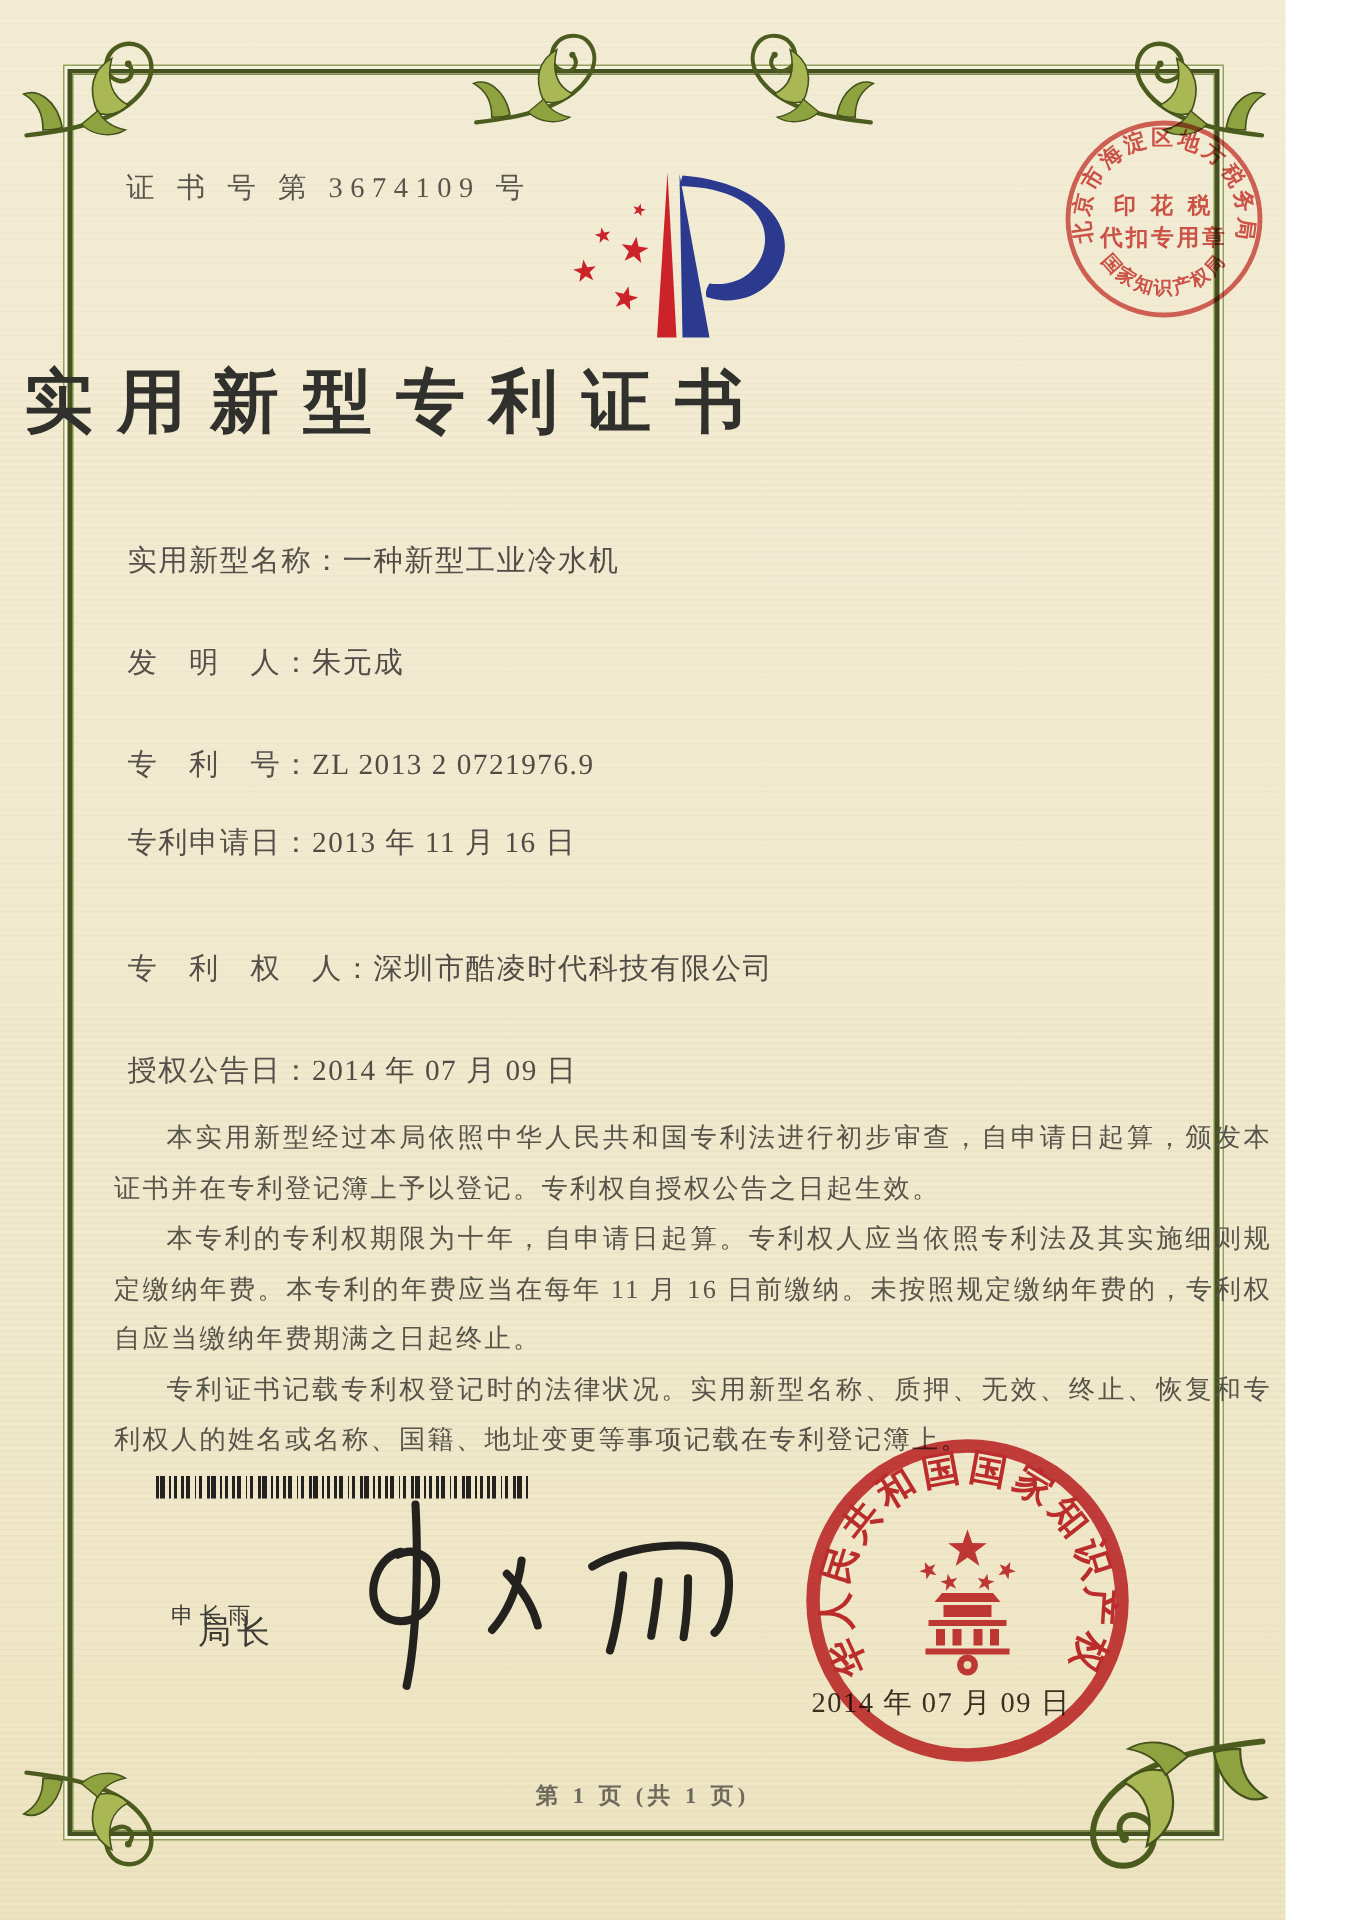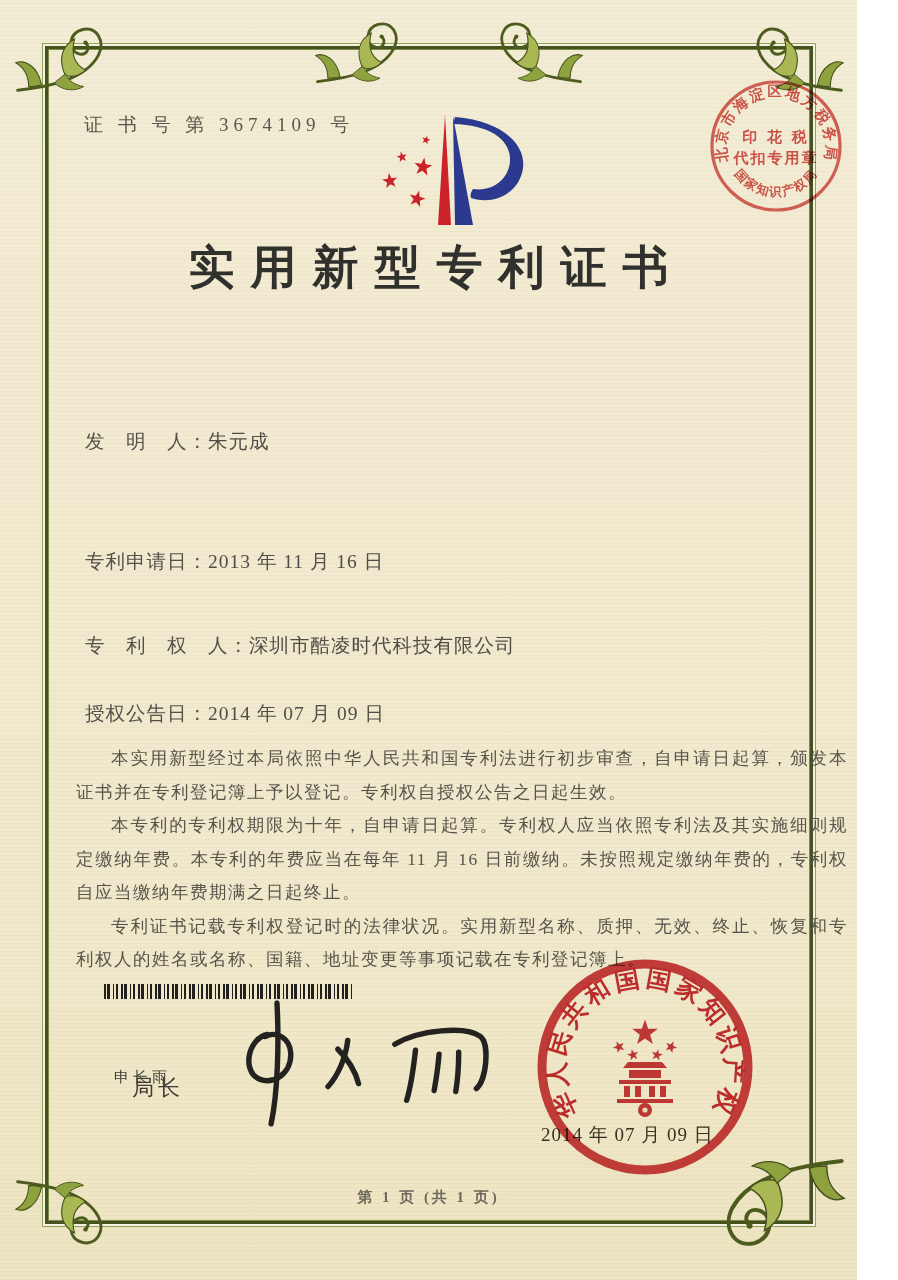--- a/index.html
+++ b/index.html
@@ -26,21 +26,21 @@
   
   .orn{position:absolute;pointer-events:none;}
   .orn svg{display:block;}
   
   .cert-no{
     position:absolute;left:84px;top:112px;
     font-size:19px;letter-spacing:5px;color:#5a564c;
   }
   .logo{position:absolute;left:345px;top:93px;width:225px;height:142px;}
   .title{
-    position:absolute;left:0;right:0;top:237px;text-align:center;
+    position:absolute;left:0;right:0;top:237px;text-align:left;
     font-family:"DejaVu Serif","Liberation Serif",serif;
     font-size:46px;font-weight:700;letter-spacing:16px;color:#30302c;
     text-indent:16px;
   }
   .field{position:absolute;left:85px;font-size:19.5px;color:#55514a;letter-spacing:1px;white-space:nowrap;}
   .field .val{color:#514d46;}
   .f0{top:360px}.f1{top:428px}.f2{top:496px}.f3{top:548px}.f4{top:632px}.f5{top:700px}
   .body-text{
     position:absolute;left:76px;top:742px;width:772px;
     font-size:17.5px;line-height:33.5px;color:#57544a;
@@ -134,21 +134,23 @@
         <use href="#star" transform="translate(72,106) scale(0.85) rotate(14)"></use>
       </g>
       <path d="M100,22 L93,132 L106,132 Z" fill="#cc2229"></path>
       <path d="M108,23 L110,132 L128,132 Z" fill="#2b3a8f"></path>
       <path d="M110,24 C158,28 181,52 178,75 C175,99 150,113 126,105 C125,102 126,99 128,96 C149,99 164,85 165,68 C166,47 146,32 108,31 Z" fill="#2b3a8f"></path>
     </svg>
   </div>
 
   <div class="title">实用新型专利证书</div>
 
+  <div class="field f0"><span>实用新型名称：</span><span class="val">一种新型工业冷水机</span></div>
   <div class="field f1"><span>发　明　人：</span><span class="val">朱元成</span></div>
+  <div class="field f2"><span>专　利　号：</span><span class="val">ZL 2013 2 0721976.9</span></div>
   <div class="field f3"><span>专利申请日：</span><span class="val">2013 年 11 月 16 日</span></div>
   <div class="field f4"><span>专　利　权　人：</span><span class="val">深圳市酷凌时代科技有限公司</span></div>
   <div class="field f5"><span>授权公告日：</span><span class="val">2014 年 07 月 09 日</span></div>
 
   <div class="body-text">
     <p>本实用新型经过本局依照中华人民共和国专利法进行初步审查，自申请日起算，颁发本证书并在专利登记簿上予以登记。专利权自授权公告之日起生效。</p>
     <p>本专利的专利权期限为十年，自申请日起算。专利权人应当依照专利法及其实施细则规定缴纳年费。本专利的年费应当在每年 11 月 16 日前缴纳。未按照规定缴纳年费的，专利权自应当缴纳年费期满之日起终止。</p>
     <p>专利证书记载专利权登记时的法律状况。实用新型名称、质押、无效、终止、恢复和专利权人的姓名或名称、国籍、地址变更等事项记载在专利登记簿上。</p>
   </div>
 

